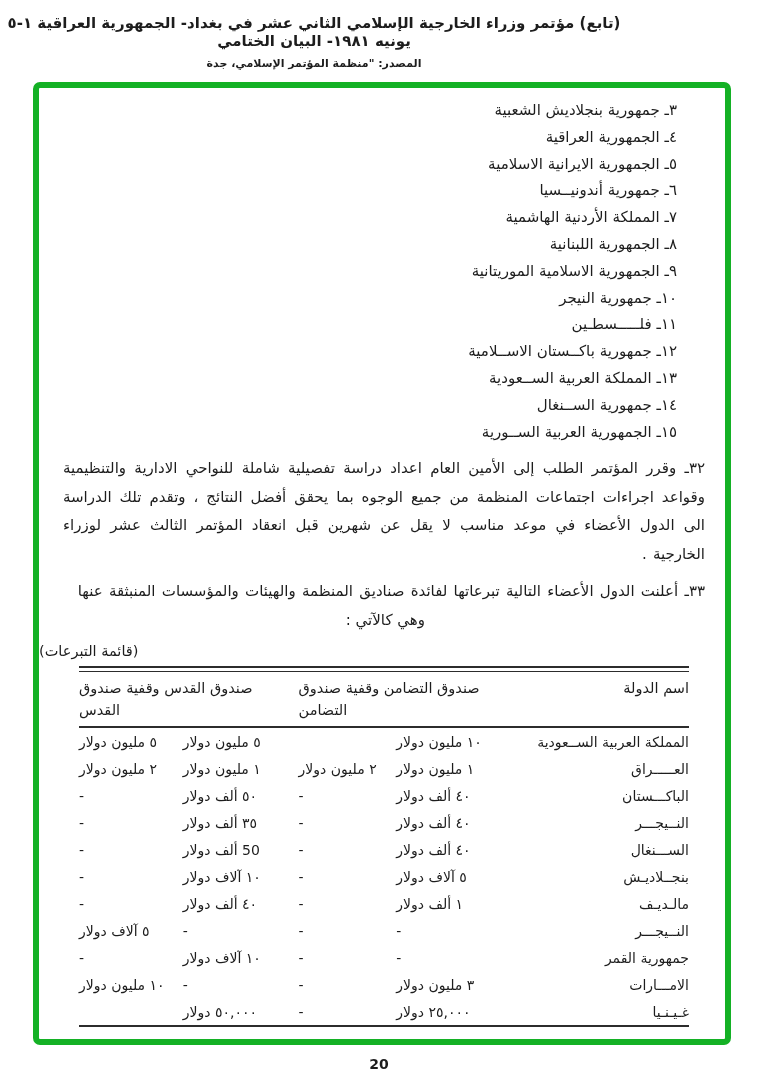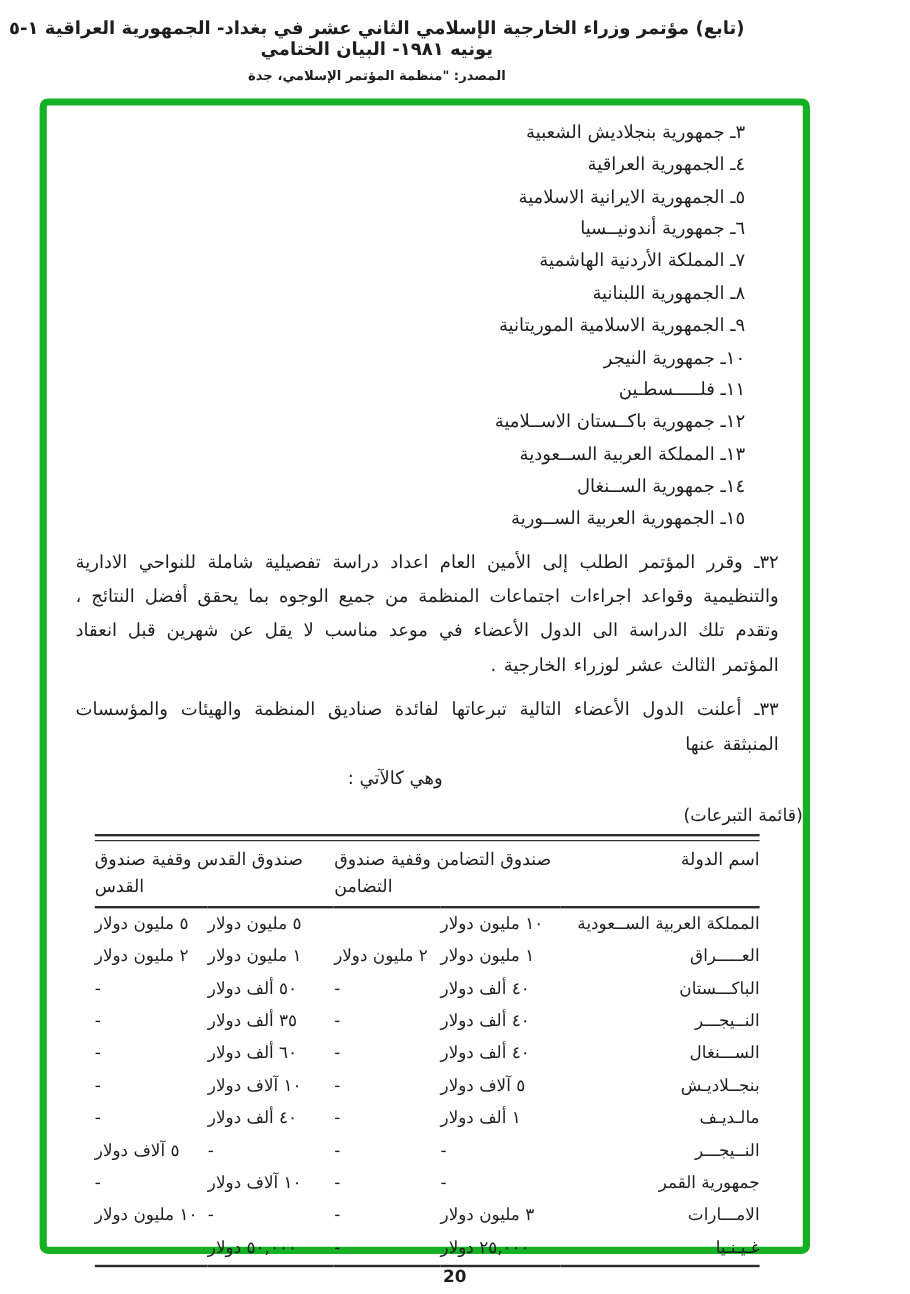--- a/index.html
+++ b/index.html
@@ -8,36 +8,36 @@
     background:#ffffff;color:#1d1d1d;
     font-family:"DejaVu Sans",sans-serif;
     overflow:hidden;
   }
   
   .doc-header{position:absolute;top:14px;left:0;width:628px;text-align:center;direction:rtl;}
   .doc-title{font-size:15px;font-weight:bold;letter-spacing:-0.2px;}
   .doc-source{font-size:11px;font-weight:bold;margin-top:7px;}
   
   .frame{
-    position:absolute;left:33px;top:82px;width:642px;height:963px;
+    position:absolute;left:33px;top:82px;width:698px;height:963px;
     border:6px solid #14b125;border-radius:7px;box-sizing:border-box;
     background:#ffffff;
   }
   .frame-inner{position:absolute;inset:0;direction:rtl;font-size:15px;}
   
   .member-list{list-style:none;margin:9px 48px 0 0;padding:0;}
   .member-list li{line-height:26.8px;white-space:nowrap;}
   
   .para{
     margin:9px 20px 0 24px;text-align:justify;text-align-last:right;
     line-height:28.5px;word-spacing:1.5px;
   }
   .para-tail{margin:0 300px 0 24px;line-height:28.5px;}
   
-  .tbl-title{text-align:right;margin-top:9px;font-size:14.5px;}
+  .tbl-title{text-align:left;margin-top:9px;font-size:14.5px;}
   .tbl-zone{margin:7px 36px 0 40px;}
   .double-rule{height:3px;border-top:2px solid #2c2c2c;border-bottom:1px solid #2c2c2c;margin-top:6px;}
   table.donations{
     width:100%;border-collapse:collapse;direction:rtl;
     font-size:14px;table-layout:fixed;
   }
   table.donations th{
     font-weight:normal;font-size:14.5px;vertical-align:top;
     padding:6px 0 2px 0;line-height:20px;
   }
@@ -139,21 +139,21 @@
             <td class="c-country">النــيجـــر</td>
             <td class="val">٤٠ ألف دولار</td>
             <td class="val">-</td>
             <td class="val">٣٥ ألف دولار</td>
             <td class="val">-</td>
           </tr>
           <tr>
             <td class="c-country">الســـنغال</td>
             <td class="val">٤٠ ألف دولار</td>
             <td class="val">-</td>
-            <td class="val">٦٠ ألف دولار</td>
+            <td class="val">50 ألف دولار</td>
             <td class="val">-</td>
           </tr>
           <tr>
             <td class="c-country">بنجــلاديـش</td>
             <td class="val">٥ آلاف دولار</td>
             <td class="val">-</td>
             <td class="val">١٠ آلاف دولار</td>
             <td class="val">-</td>
           </tr>
           <tr>

